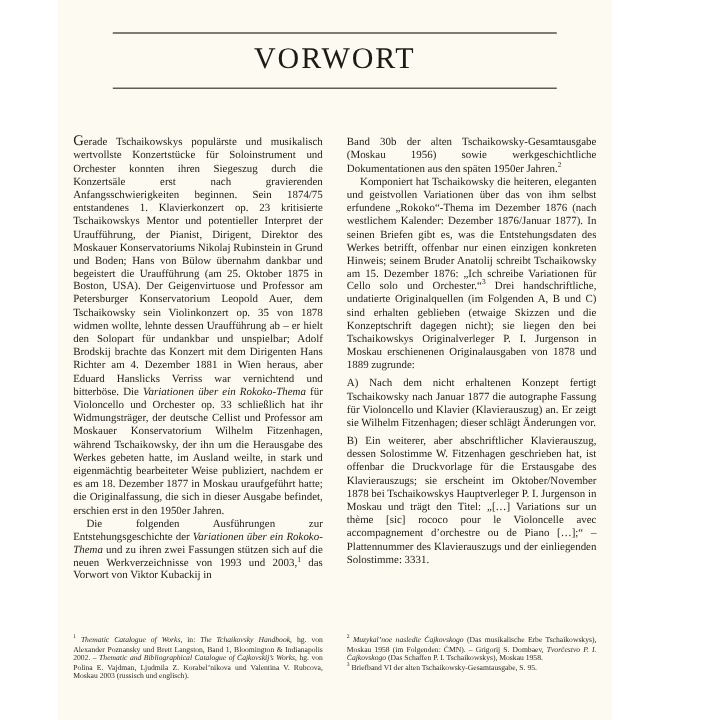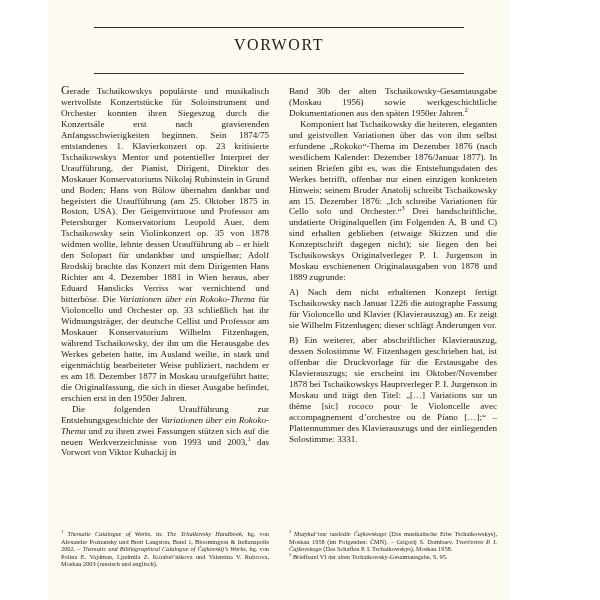--- a/index.html
+++ b/index.html
@@ -40,21 +40,21 @@
     height: 0;
     border-top: 1.3px solid #2d2a26;
   }
 
   .page-title {
     position: absolute;
     left: 0;
     top: 36px;
     width: 462px;
     text-align: center;
-    font-size: 16px;
+    font-size: 25px;
     letter-spacing: 1.6px;
     color: #1d1b18;
     font-weight: normal;
     font-family: "Liberation Serif", "DejaVu Serif", serif;
   }
 
   .title-rule {
     position: absolute;
     left: 46px;
     top: 73px;
@@ -68,20 +68,21 @@
     left: 8px;
     top: 86px;
     width: 446px;
     display: flex;
     gap: 0;
   }
 
   .col {
     width: 213px;
     padding: 0 5px;
+    margin-top: 27px;
   }
   .col.left  { margin-right: 10px; }
 
   .body-text p {
     margin: 0;
     font-size: 9.1px;
     line-height: 10.95px;
     text-align: justify;
     color: #23211e;
     hyphens: auto;
@@ -143,31 +144,31 @@
     <div class="page-title">VORWORT</div>
 
     <div class="title-rule"></div>
 
     <div class="columns">
 
       <div class="col left body-text">
 
         <p class="dropcap-para"><span class="dc">G</span><span>erade Tschaikowskys populärste und musikalisch wertvollste Konzertstücke für Soloinstrument und Orchester konnten ihren Siegeszug durch die Konzertsäle erst nach gravierenden Anfangsschwierigkeiten beginnen. Sein 1874/75 entstandenes 1. Klavierkonzert op. 23 kritisierte Tschaikowskys Mentor und potentieller Interpret der Uraufführung, der Pianist, Dirigent, Direktor des Moskauer Konservatoriums Nikolaj Rubinstein in Grund und Boden; Hans von Bülow übernahm dankbar und begeistert die Uraufführung (am 25. Oktober 1875 in Boston, USA). Der Geigenvirtuose und Professor am Petersburger Konservatorium Leopold Auer, dem Tschaikowsky sein Violinkonzert op. 35 von 1878 widmen wollte, lehnte dessen Uraufführung ab – er hielt den Solopart für undankbar und unspielbar; Adolf Brodskij brachte das Konzert mit dem Dirigenten Hans Richter am 4. Dezember 1881 in Wien heraus, aber Eduard Hanslicks Verriss war vernichtend und bitterböse. Die </span><i>Variationen über ein Rokoko-Thema</i><span> für Violoncello und Orchester op. 33 schließlich hat ihr Widmungsträger, der deutsche Cellist und Professor am Moskauer Konservatorium Wilhelm Fitzenhagen, während Tschaikowsky, der ihn um die Herausgabe des Werkes gebeten hatte, im Ausland weilte, in stark und eigenmächtig bearbeiteter Weise publiziert, nachdem er es am 18. Dezember 1877 in Moskau uraufgeführt hatte; die Originalfassung, die sich in dieser Ausgabe befindet, erschien erst in den 1950er Jahren.</span></p>
 
-        <p class="indent"><span>Die folgenden Uraufführung zur Entstehungsgeschichte der </span><i>Variationen über ein Rokoko-Thema</i><span> und zu ihren zwei Fassungen stützen sich auf die neuen Werkverzeichnisse von 1993 und 2003,</span><sup>1</sup><span> das Vorwort von Viktor Kubackij in</span></p>
+        <p class="indent"><span>Die folgenden Ausführungen zur Entstehungsgeschichte der </span><i>Variationen über ein Rokoko-Thema</i><span> und zu ihren zwei Fassungen stützen sich auf die neuen Werkverzeichnisse von 1993 und 2003,</span><sup>1</sup><span> das Vorwort von Viktor Kubackij in</span></p>
 
       </div>
 
       <div class="col right body-text">
 
         <p class="noindent"><span>Band 30b der alten Tschaikowsky-Gesamtausgabe (Moskau 1956) sowie werkgeschichtliche Dokumentationen aus den späten 1950er Jahren.</span><sup>2</sup></p>
 
         <p class="indent"><span>Komponiert hat Tschaikowsky die heiteren, eleganten und geistvollen Variationen über das von ihm selbst erfundene „Rokoko“-Thema im Dezember 1876 (nach westlichem Kalender: Dezember 1876/Januar 1877). In seinen Briefen gibt es, was die Entstehungsdaten des Werkes betrifft, offenbar nur einen einzigen konkreten Hinweis; seinem Bruder Anatolij schreibt Tschaikowsky am 15. Dezember 1876: „Ich schreibe Variationen für Cello solo und Orchester.“</span><sup>3</sup><span> Drei handschriftliche, undatierte Originalquellen (im Folgenden A, B und C) sind erhalten geblieben (etwaige Skizzen und die Konzeptschrift dagegen nicht); sie liegen den bei Tschaikowskys Originalverleger P. I. Jurgenson in Moskau erschienenen Originalausgaben von 1878 und 1889 zugrunde:</span></p>
 
-        <p class="noindent gap">A) Nach dem nicht erhaltenen Konzept fertigt Tschaikowsky nach Januar 1226 die autographe Fassung für Violoncello und Klavier (Klavierauszug) an. Er zeigt sie Wilhelm Fitzenhagen; dieser schlägt Änderungen vor.</p>
+        <p class="noindent gap">A) Nach dem nicht erhaltenen Konzept fertigt Tschaikowsky nach Januar 1877 die autographe Fassung für Violoncello und Klavier (Klavierauszug) an. Er zeigt sie Wilhelm Fitzenhagen; dieser schlägt Änderungen vor.</p>
 
         <p class="noindent gap">B) Ein weiterer, aber abschriftlicher Klavierauszug, dessen Solostimme W. Fitzenhagen geschrieben hat, ist offenbar die Druckvorlage für die Erstausgabe des Klavierauszugs; sie erscheint im Oktober/November 1878 bei Tschaikowskys Hauptverleger P. I. Jurgenson in Moskau und trägt den Titel: „[…] Variations sur un thème [sic] rococo pour le Violoncelle avec accompagnement d’orchestre ou de Piano […];“ – Plattennummer des Klavierauszugs und der einliegenden Solostimme: 3331.</p>
 
       </div>
 
     </div>
 
     <div class="footnotes">
 
       <div class="fn-col left">

